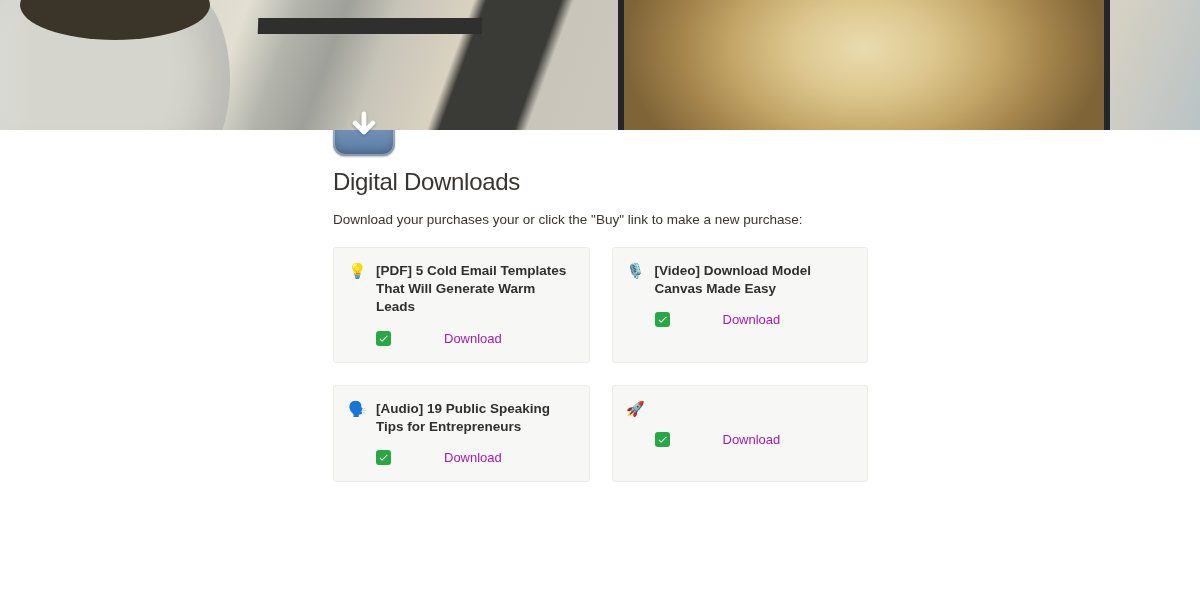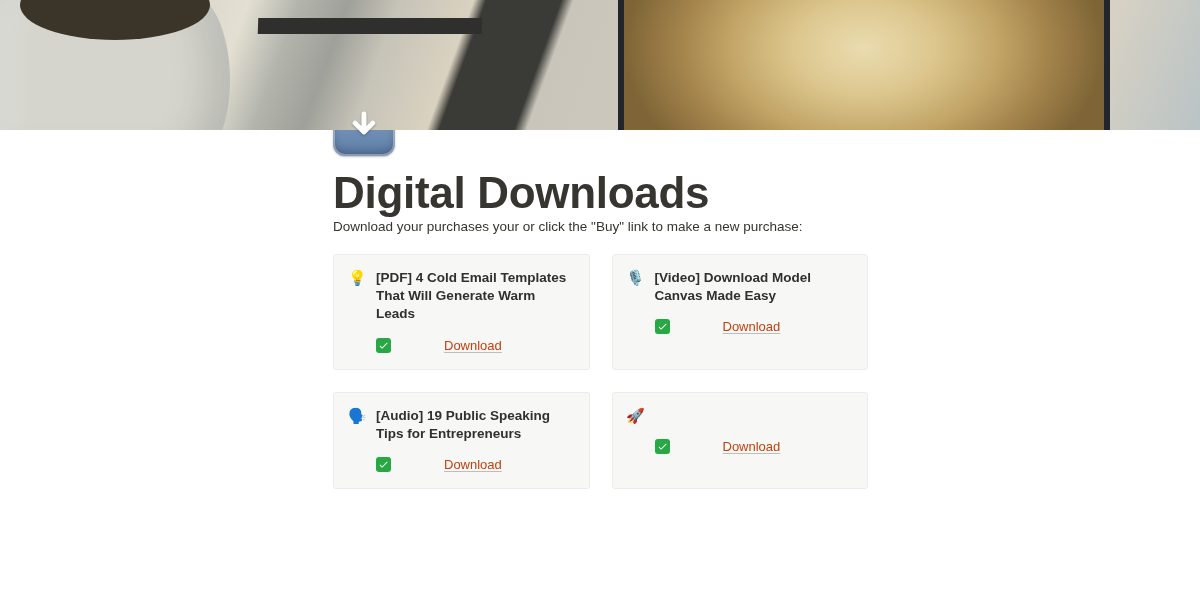--- a/index.html
+++ b/index.html
@@ -22,31 +22,31 @@
   .planter { position:absolute; left:0; top:-10px; width:230px; height:180px; background:#d5d5ce; border-radius:0 60px 60px 0 / 0 120px 120px 0; box-shadow: inset -18px -8px 40px rgba(0,0,0,.15), inset 10px 10px 30px rgba(255,255,255,.3);}
   .soil { position:absolute; left:20px; top:-30px; width:190px; height:70px; background:#3b3429; border-radius:50%;}
   .content { width: 535px; margin-left: 333px; }
   .page-icon {
     width:62px; height:62px; margin-top:-36px; margin-bottom:12px; border-radius:12px;
     background: linear-gradient(#8fa8c8,#5c7da7);
     display:flex; align-items:center; justify-content:center;
     box-shadow: inset 0 0 0 2px rgba(255,255,255,.35), inset 0 -4px 8px rgba(0,0,0,.25), 0 1px 2px rgba(0,0,0,.25);
   }
   .page-icon svg { width:36px; height:36px; filter: drop-shadow(0 1px 1px rgba(0,0,0,.3)); }
-  h1 { font-size:44px; font-weight:700; letter-spacing:-.3px; margin-top:8px; margin-bottom:1px; }
+  h1 { font-size:24px; font-weight:400; letter-spacing:-.3px; margin-top:8px; margin-bottom:16px; }
   .intro { font-size:13.5px; color:#37352f; margin-bottom:20px; }
   .grid { display:grid; grid-template-columns: 1fr 1fr; gap: 22px; }
   .card { background:#f7f7f5; border:1px solid #ececea; border-radius:3px; padding:14px 14px 16px; }
   .card-head { display:flex; gap:10px; align-items:flex-start; }
   .card-emoji { width:18px; text-align:center; font-size:15px; line-height:1.2; flex:none; }
   .card-title { font-size:13.5px; font-weight:600; color:#303030; line-height:1.35; }
   .dl-row { margin-top:14px; margin-left:28px; display:flex; align-items:center; gap:6px; }
   .check { width:15px; height:15px; border-radius:3px; background:#29a745; display:flex; align-items:center; justify-content:center; }
   .check svg { width:11px; height:11px; }
-  .dl-link { font-size:13px; color:#c2410c; text-decoration: underline; text-decoration-color:#bdbdbd; text-underline-offset:2px; cursor:pointer;padding-left:47px; }
+  .dl-link { font-size:13px; color:#a21caf; text-decoration-color:#bdbdbd; text-underline-offset:2px; cursor:pointer;padding-left:47px; }
 </style>
 </head>
 <body>
 
 <div class="cover">
   <div class="planter"></div>
   <div class="soil"></div>
 </div>
 
 <div class="content">
@@ -57,21 +57,21 @@
   </div>
 
   <h1>Digital Downloads</h1>
   <p class="intro">Download your purchases your or click the "Buy" link to make a new purchase:</p>
 
   <div class="grid">
 
     <div class="card">
       <div class="card-head">
         <span class="card-emoji">💡</span>
-        <span class="card-title">[PDF] 4 Cold Email Templates That Will Generate Warm Leads</span>
+        <span class="card-title">[PDF] 5 Cold Email Templates That Will Generate Warm Leads</span>
       </div>
       <div class="dl-row">
         <span class="check">
             <svg viewBox="0 0 24 24">
               <path fill="#fff" d="M9 16.2 4.8 12l-1.4 1.4L9 19 21 7l-1.4-1.4z"></path>
             </svg>
           </span>
         <span class="dl-link">Download</span>
       </div>
     </div>

